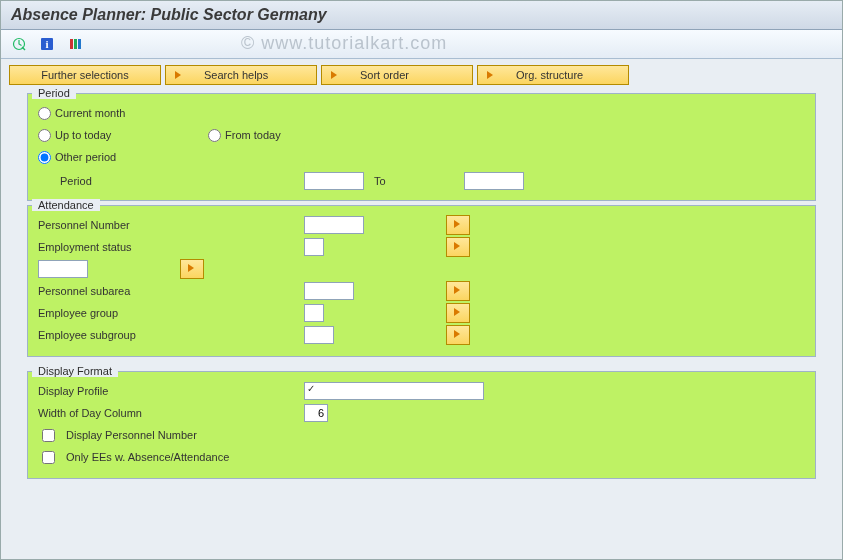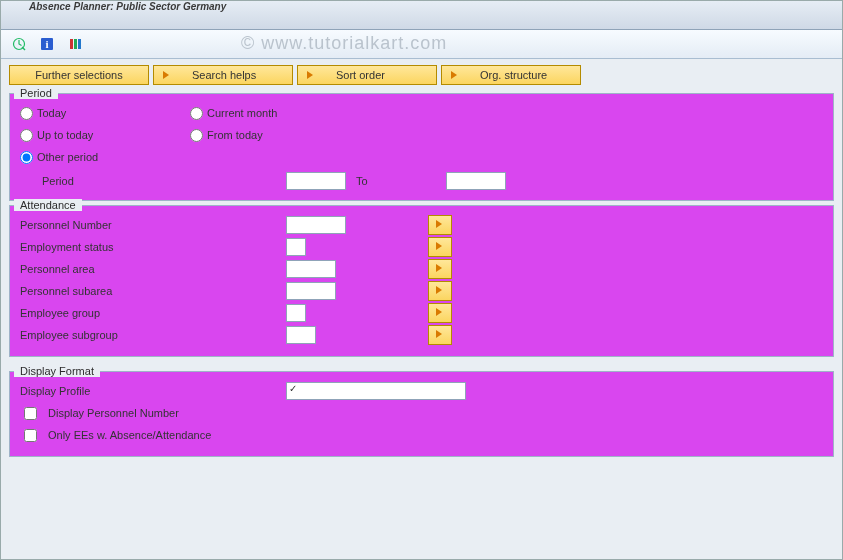--- a/index.html
+++ b/index.html
@@ -1,24 +1,24 @@
 <!DOCTYPE html>
 <html><head>
 <meta charset="utf-8">
 <style>
   html,body{margin:0;padding:0;font-family:Arial,Helvetica,sans-serif;font-size:11px;color:#333;background:#f2f2f2}
   .app{width:843px;height:560px;box-sizing:border-box;border:1px solid #9aa;background:#e9eef3;position:relative;overflow:hidden}
-  .titlebar{height:28px;background:linear-gradient(#e6edf5,#cfd9e6);border-bottom:1px solid #8fa3b8;display:flex;padding:0 28px;font-style:italic;font-weight:bold;font-size:10px;color:#3a3a3a}
+  .titlebar{height:28px;background:linear-gradient(#e6edf5,#cfd9e6);border-bottom:1px solid #8fa3b8;display:flex;align-items:center;padding:0 10px;font-style:italic;font-weight:bold;font-size:16px;color:#3a3a3a}
   .toolbar{height:28px;background:linear-gradient(#f7fbff,#e4ecf5);border-bottom:1px solid #a9bdd1;display:flex;align-items:center;gap:8px;padding:0 8px}
   .tb-btn{width:18px;height:18px;display:flex;align-items:center;justify-content:center;border:1px solid transparent;border-radius:2px;cursor:pointer}
   .btnrow{display:flex;gap:4px;padding:6px 8px 4px 8px;background:#e9eef3}
   .goldbtn{height:20px;border:1px solid #b48b00;background:linear-gradient(#ffe79a,#fbd560);display:flex;align-items:center;justify-content:center;font-size:11px;color:#333;cursor:pointer;padding:0 6px;box-sizing:border-box}
-  .goldbtn.wide{width:140px;justify-content:flex-start;gap:18px;}
+  .goldbtn.wide{width:152px;justify-content:flex-start;gap:18px;}
   .goldbtn .arr{width:14px;height:14px;display:inline-flex;align-items:center;justify-content:center;color:#b35e00}
-  .panel{margin:4px 8px;border:1px solid #9fb3c8;background:#d946ef;box-sizing:border-box}
+  .panel{margin:4px 26px;border:1px solid #9fb3c8;background:#bef264;box-sizing:border-box}
   .panel-title{font-size:11px;color:#2c2c2c;padding:0 6px;position:relative;top:-7px;background:#e9eef3;display:inline-block;margin-left:4px}
   .panel-body{padding:0 10px 10px 10px;margin-top:-4px}
   .radio-row{display:flex;align-items:center;height:22px}
   .radio-cell{width:170px;display:flex;align-items:center;gap:4px}
   .radio-cell input{margin:0}
   .period-inputs{display:flex;align-items:center;gap:10px;margin-top:4px}
   .period-inputs .lbl{width:64px;margin-left:22px}
   .txt{border:1px solid #8fa3b8;background:#fff;height:18px;box-sizing:border-box;padding:0 3px;font-size:11px}
   .sel-row{display:flex;align-items:center;height:22px;gap:16px}
   .sel-row .lbl{width:250px}
@@ -99,24 +99,20 @@
       <span>Org. structure</span>
     </div>
   </div>
 
   <div class="panel">
     <span class="panel-title">Period</span>
     <div class="panel-body">
       <div class="radio-row">
         <label class="radio-cell">
             <input type="radio" name="pr" style="">
-            <span>Today</span>
-          </label>
-        <label class="radio-cell">
-            <input type="radio" name="pr" style="">
             <span>Current month</span>
           </label>
       </div>
       <div class="radio-row">
         <label class="radio-cell">
             <input type="radio" name="pr" style="">
             <span>Up to today</span>
           </label>
         <label class="radio-cell">
             <input type="radio" name="pr" style="">
@@ -156,21 +152,20 @@
           <span class="lbl">Employment status</span>
           <input class="txt" style="width: 20px;">
           <div class="space" style="width: 90px;"></div>
           <div class="sel-arrow-btn">
             <span><svg width="12" height="12" viewBox="0 0 12 12">
                 <path d="M2 2 L8 6 L2 10 Z" fill="#d97a00"></path>
               </svg></span>
           </div>
         </div>
         <div class="sel-row">
-          <span class="lbl">Personnel area</span>
           <input class="txt" style="width: 50px;">
           <div class="space" style="width: 60px;"></div>
           <div class="sel-arrow-btn">
             <span><svg width="12" height="12" viewBox="0 0 12 12">
                 <path d="M2 2 L8 6 L2 10 Z" fill="#d97a00"></path>
               </svg></span>
           </div>
         </div>
         <div class="sel-row">
           <span class="lbl">Personnel subarea</span>
@@ -210,20 +205,24 @@
   <div class="panel">
     <span class="panel-title">Display Format</span>
     <div class="panel-body">
       <div class="sel-row">
         <span class="lbl">Display Profile</span>
         <div style="position:relative">
           <input class="txt" style="width: 180px;" value="">
           <span style="position:absolute;left:3px;top:1px;font-size:10px">✓</span>
         </div>
       </div>
+      <div class="sel-row">
+        <span class="lbl">Width of Day Column</span>
+        <input class="txt" style="width: 24px; text-align: right;" value="6">
+      </div>
       <label class="chk-row">
         <input type="checkbox" style="">
         <span>Display Personnel Number</span>
       </label>
       <label class="chk-row">
         <input type="checkbox" style="">
         <span>Only EEs w. Absence/Attendance</span>
       </label>
     </div>
   </div>

